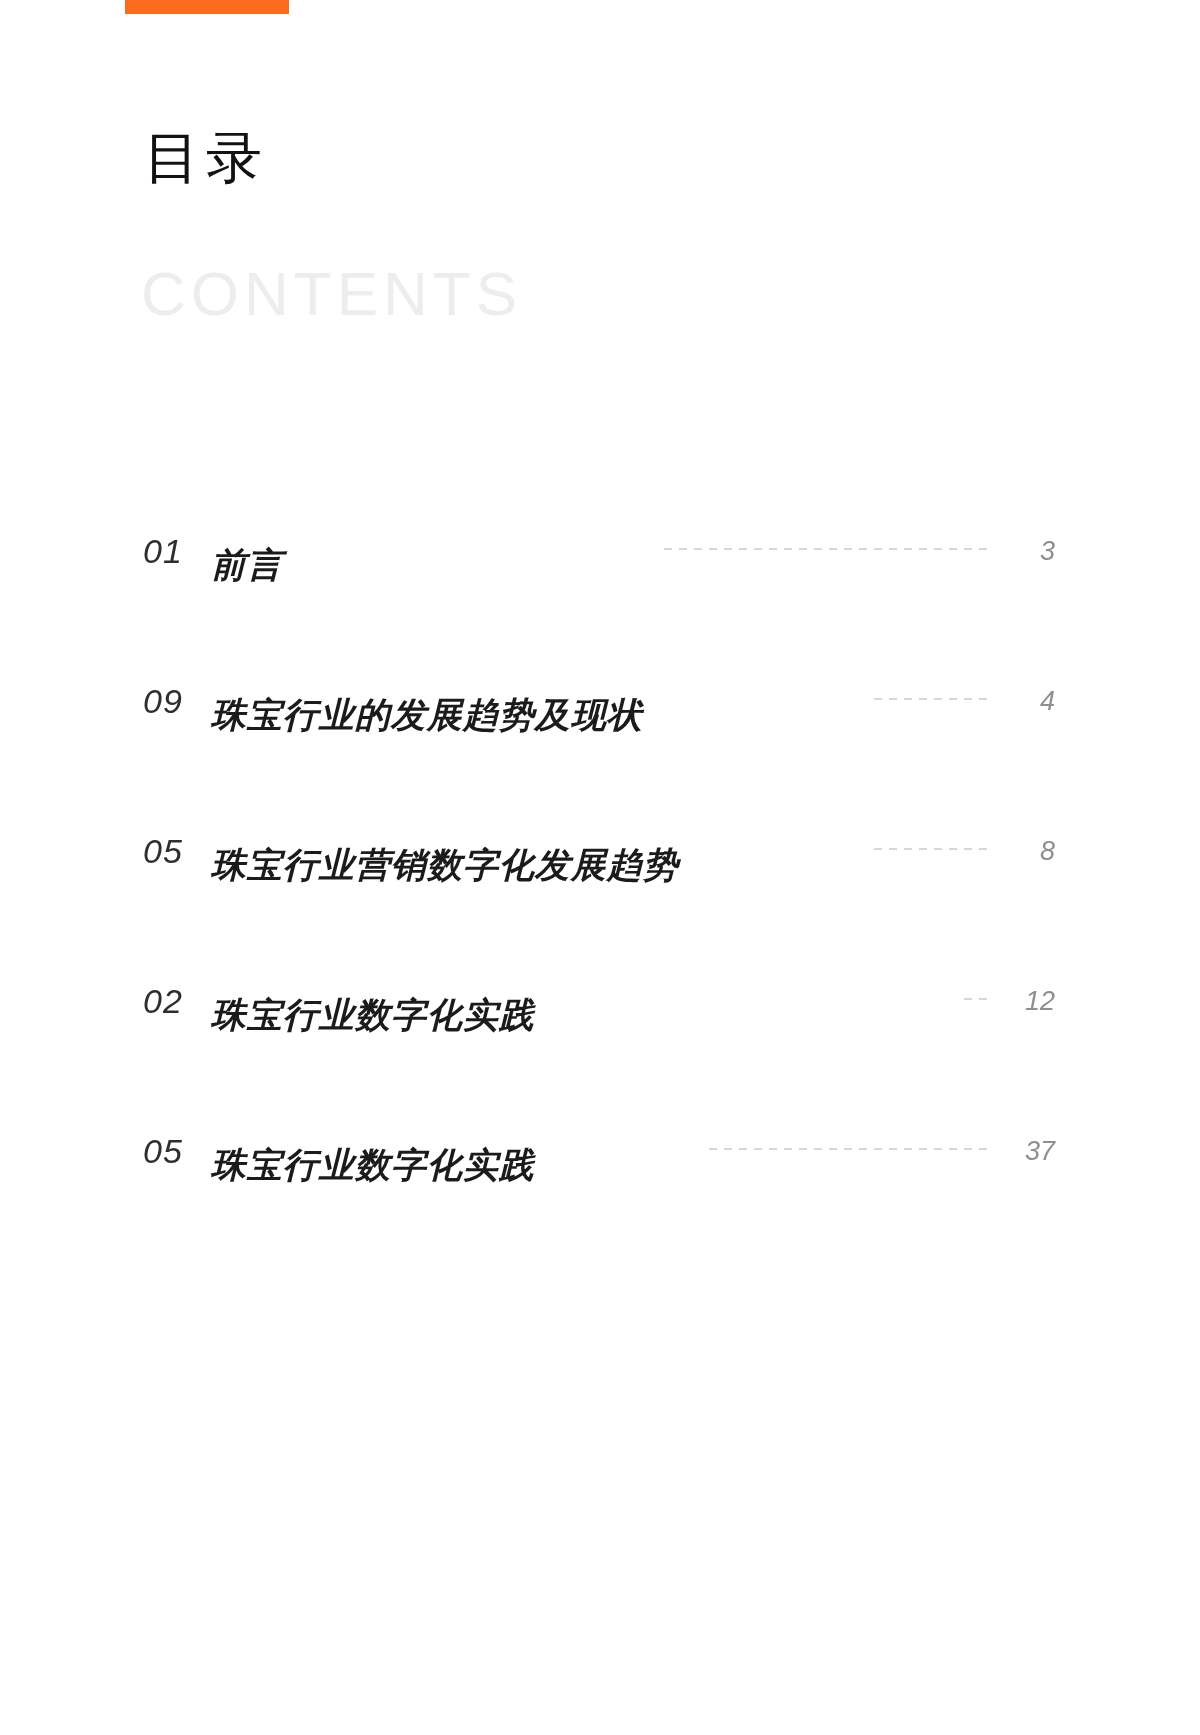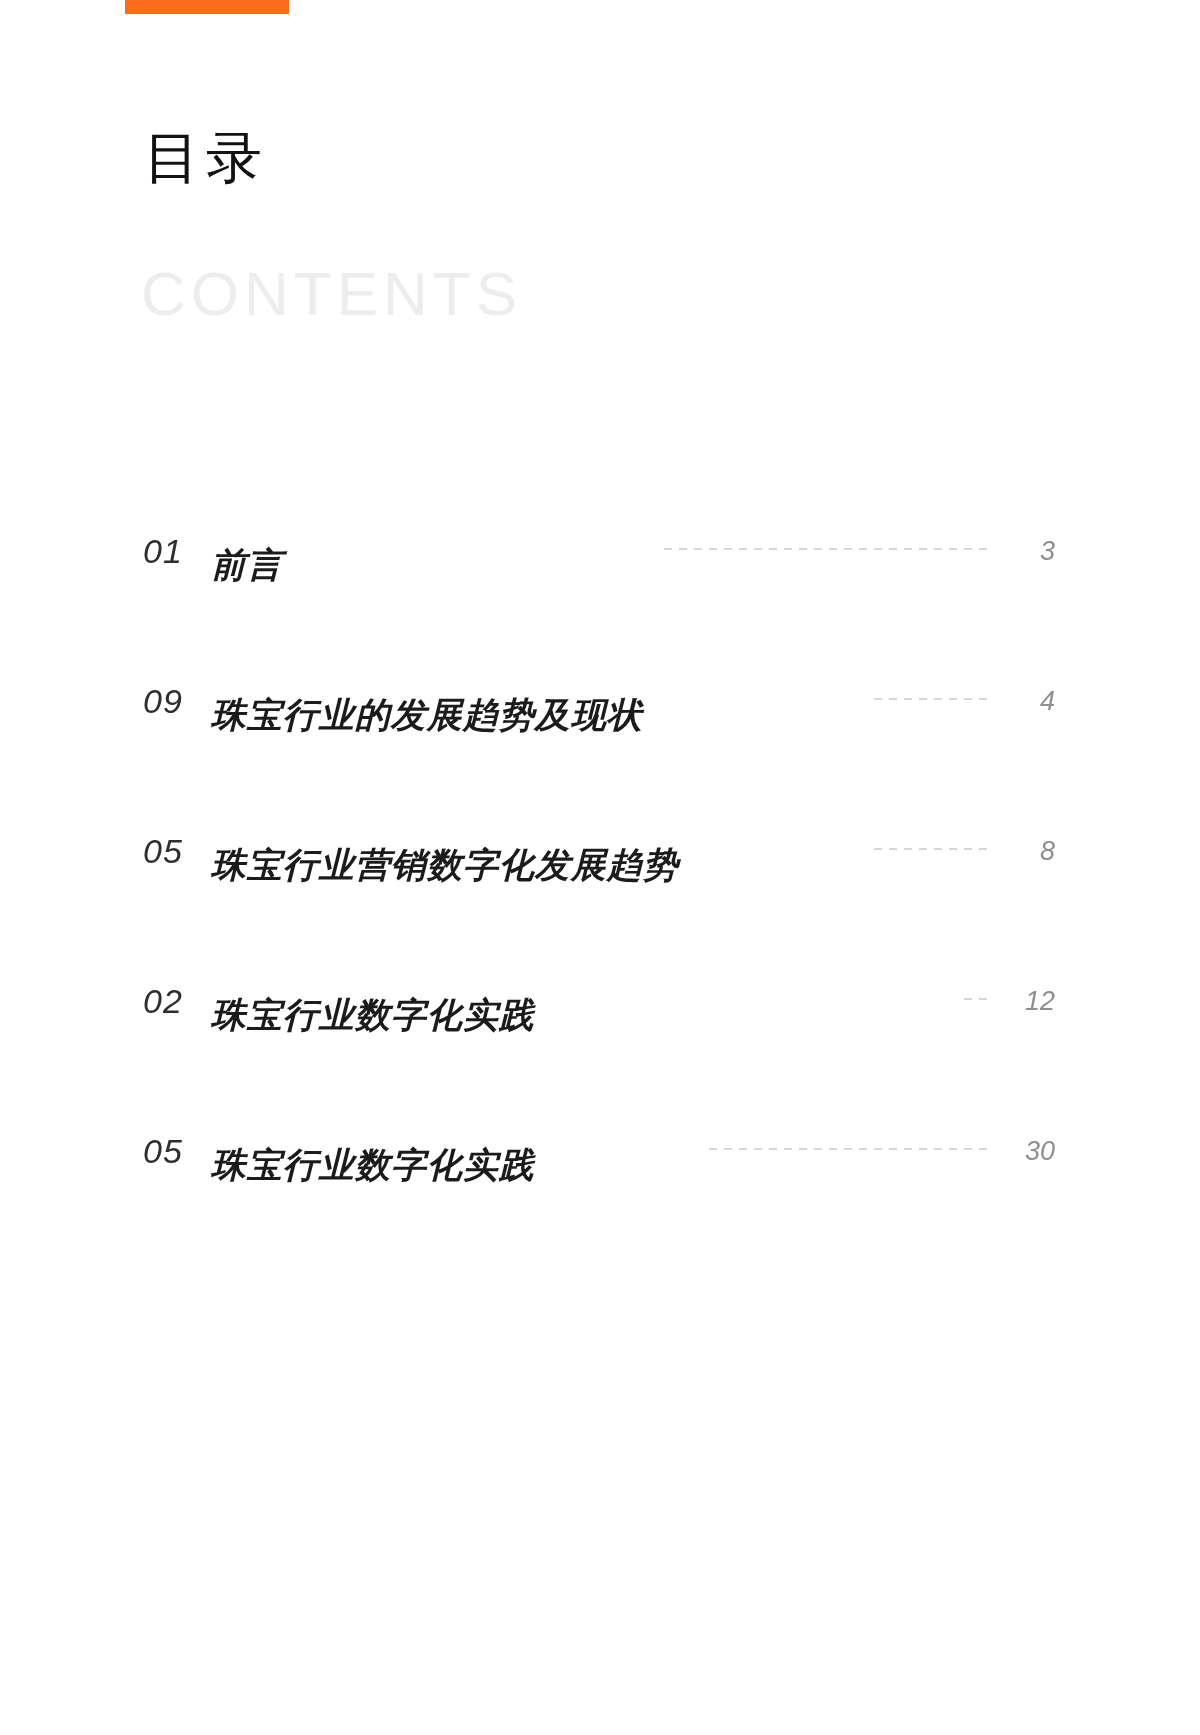--- a/index.html
+++ b/index.html
@@ -130,18 +130,18 @@
       <span class="toc-num">02</span>
       <span class="toc-title">珠宝行业数字化实践</span>
       <span class="toc-leader" style="width: 23px;"></span>
       <span class="toc-page">12</span>
     </div>
 
     <div class="toc-row">
       <span class="toc-num">05</span>
       <span class="toc-title">珠宝行业数字化实践</span>
       <span class="toc-leader" style="width: 278px;"></span>
-      <span class="toc-page">30</span>
+      <span class="toc-page">37</span>
     </div>
 
   </nav>
 
 </div>
 
 </body></html>

